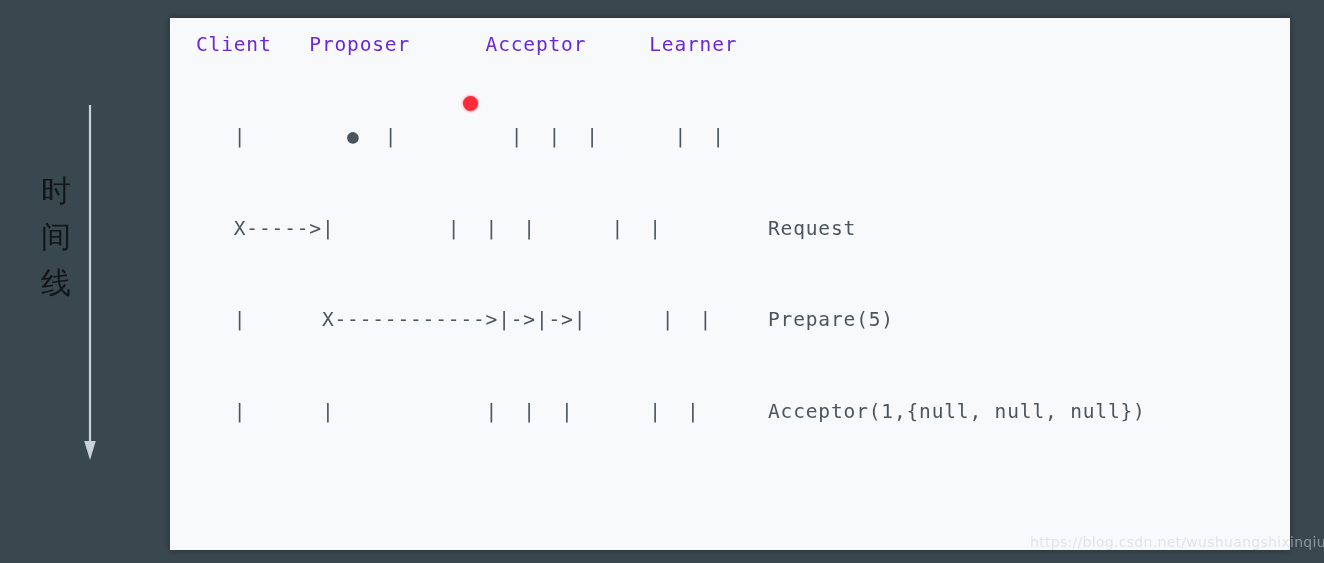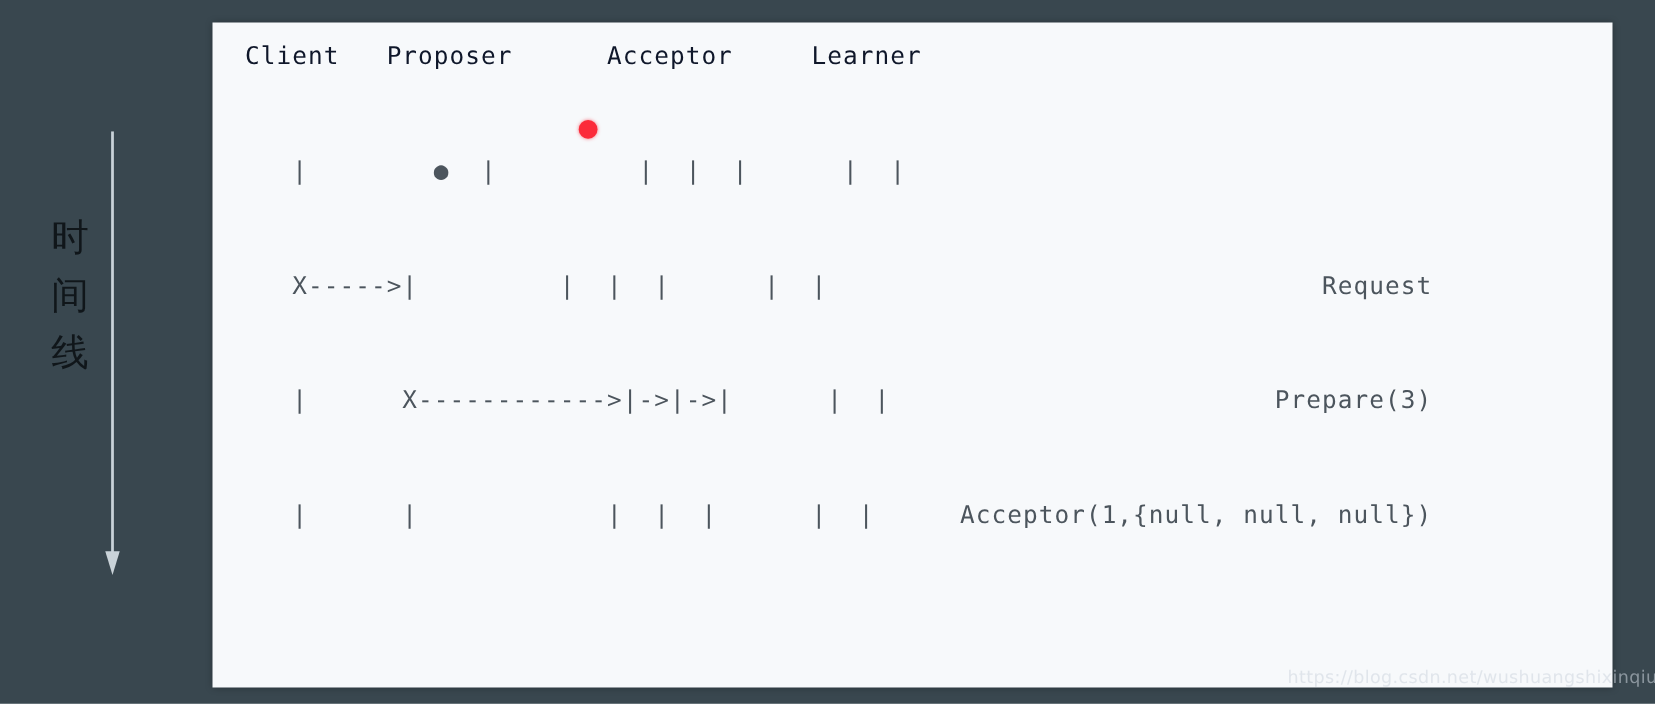--- a/index.html
+++ b/index.html
@@ -54,28 +54,28 @@
   
   #annotation-col{
     position:absolute;left:598px;top:42.6px;
     font-family:"DejaVu Sans Mono",monospace;
     font-size:19.5px;
     line-height:30.6px;
     letter-spacing:0.85px;
     color:#4c555d;
     white-space:pre;
   }
-  #annotation-col .arow{height:30.6px;text-align:right;}
+  #annotation-col .arow{height:30.6px;}
 
   
   #header-row{
     position:absolute;left:26px;top:12px;
     font-family:"DejaVu Sans Mono",monospace;
     font-size:19.5px;line-height:30.6px;letter-spacing:0.85px;
-    color:#0f172a;white-space:pre;
+    color:#6d28d9;white-space:pre;
   }
 
   
   #cursor-dot{
     position:absolute;left:293px;top:78px;
     width:15px;height:15px;border-radius:50%;
     background:#fb2b3a;
     box-shadow:0 0 3px rgba(251,43,58,.7);
   }
 
@@ -124,21 +124,21 @@
     
     
     
     
     
   </div>
 
   <div id="annotation-col">
     <div class="arow"></div>
     <div class="arow">Request</div>
-    <div class="arow">Prepare(3)</div>
+    <div class="arow">Prepare(5)</div>
     <div class="arow">Acceptor(1,{null, null, null})</div>
     <div class="arow"></div>
     
     
     
     
     
     
     
     

